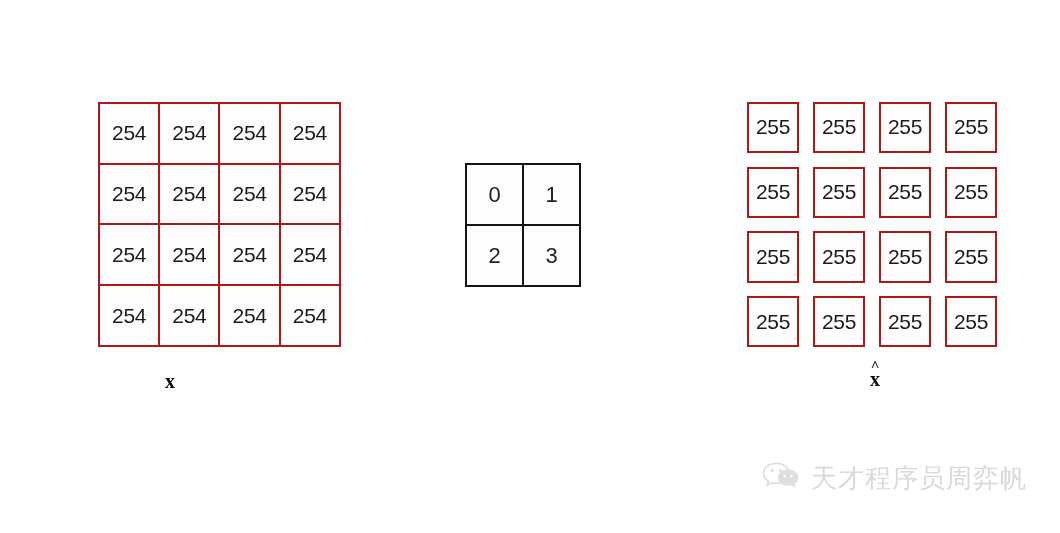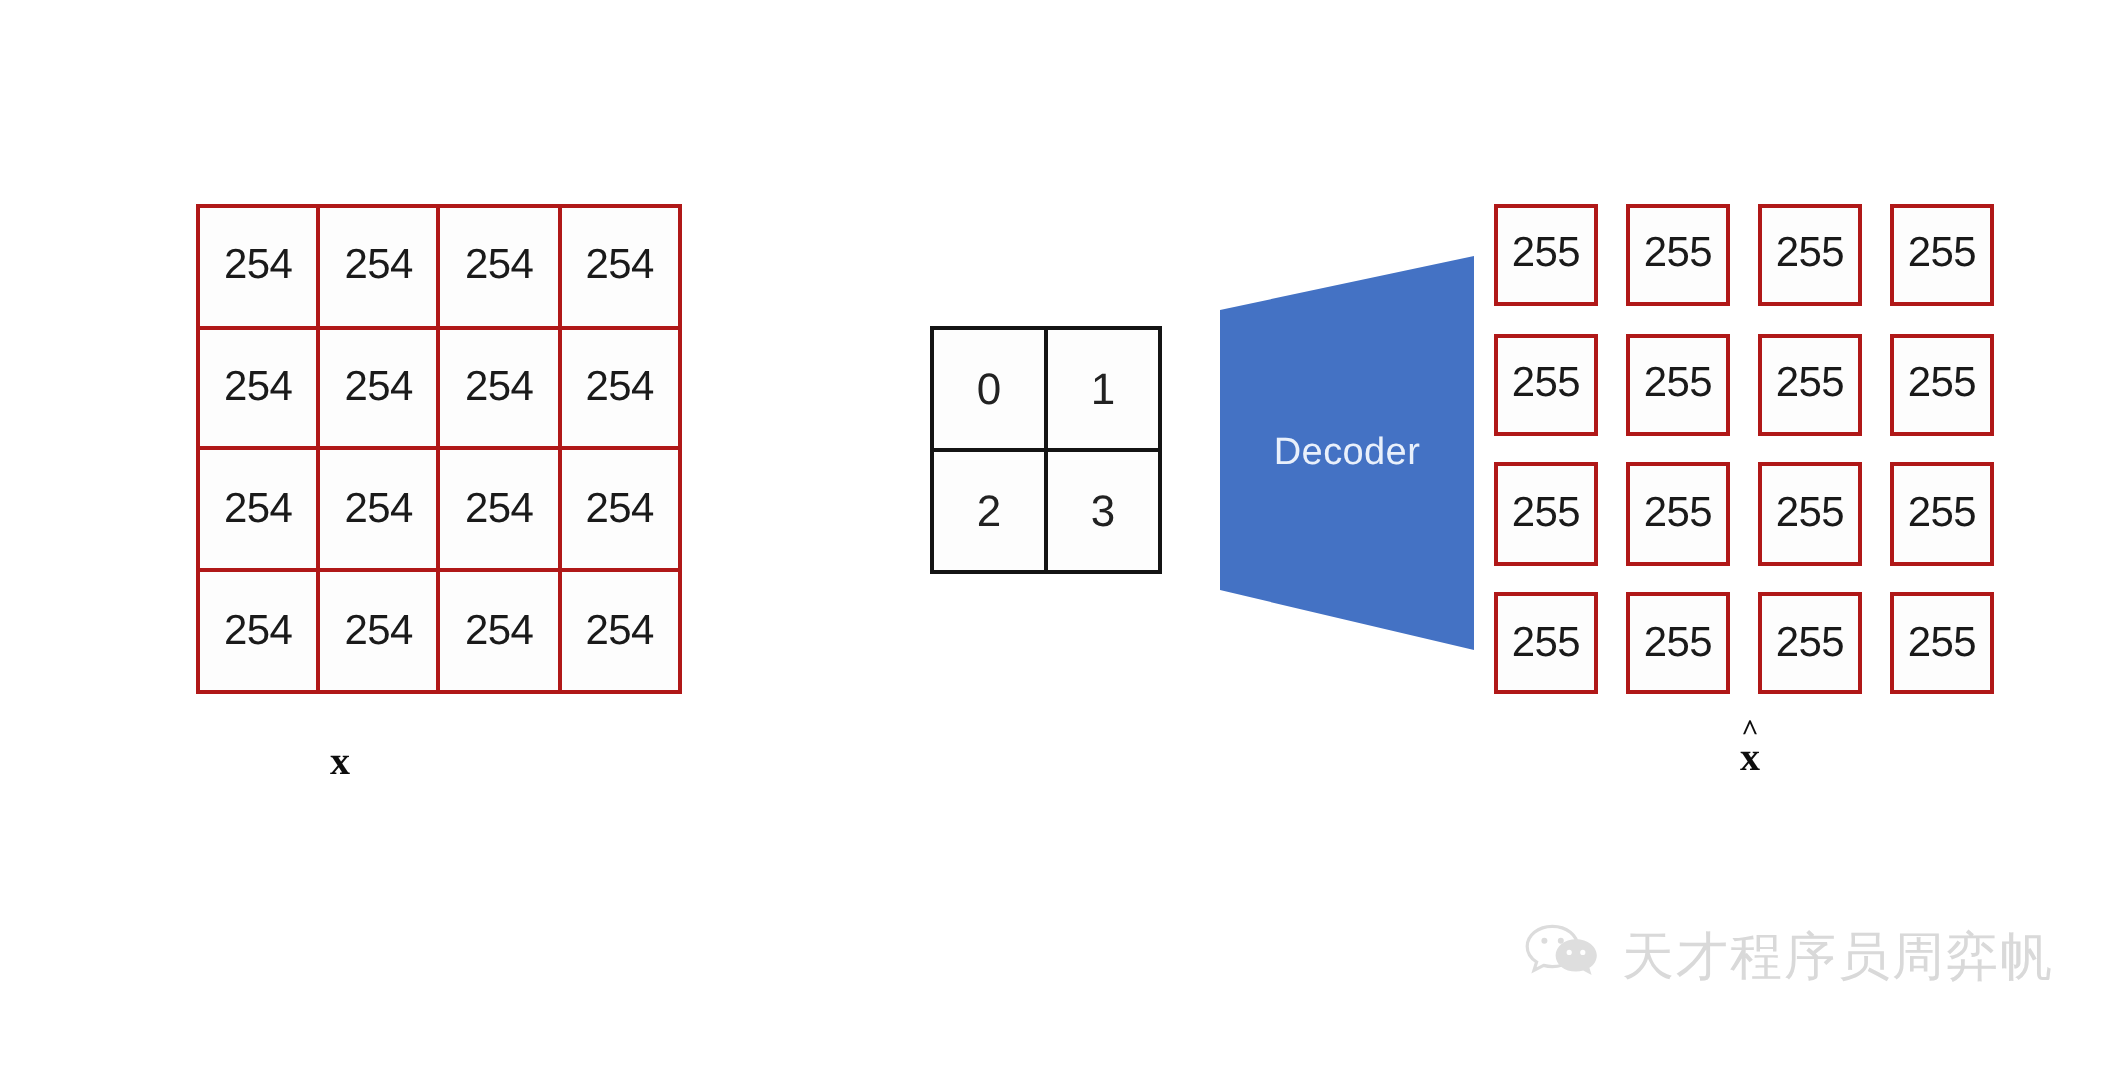--- a/index.html
+++ b/index.html
@@ -170,23 +170,20 @@
   <div id="label-x" class="math-label">x</div>
 
 
   <div id="grid-latent" class="pixel-grid">
     <div class="cell">0</div>
     <div class="cell">1</div>
     <div class="cell">2</div>
     <div class="cell">3</div>
   </div>
 
-  <div id="decoder-shape" class="trapezoid">
-    <span class="shape-label">Decoder</span>
-  </div>
 
   <div id="grid-output" class="pixel-grid">
     <div class="cell">255</div>
     <div class="cell">255</div>
     <div class="cell">255</div>
     <div class="cell">255</div>
     <div class="cell">255</div>
     <div class="cell">255</div>
     <div class="cell">255</div>
     <div class="cell">255</div>

